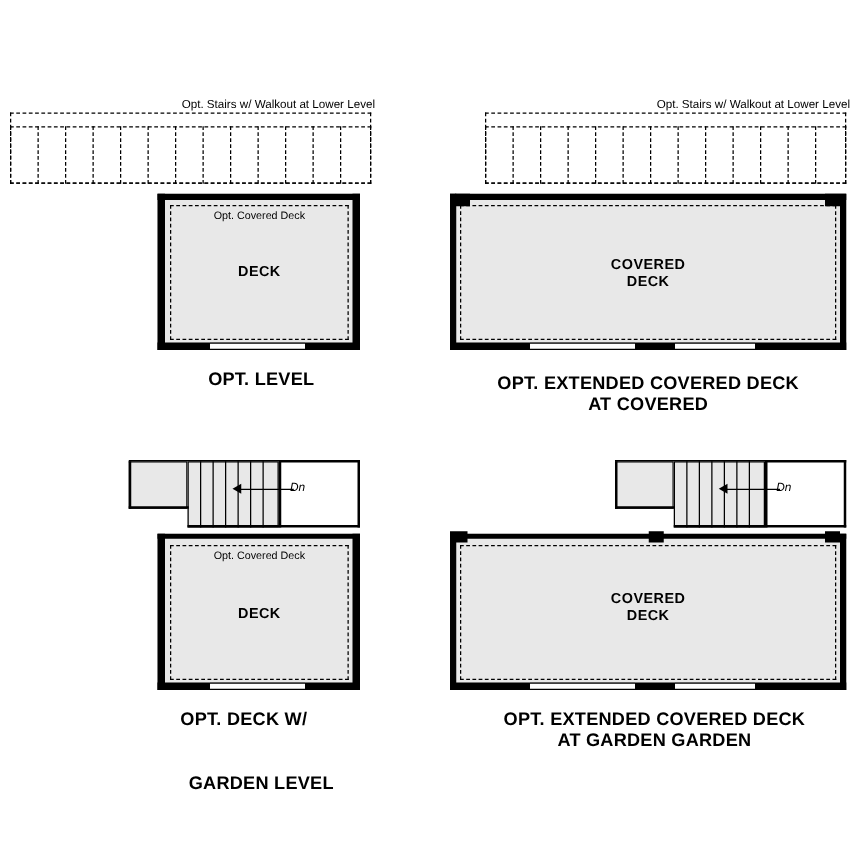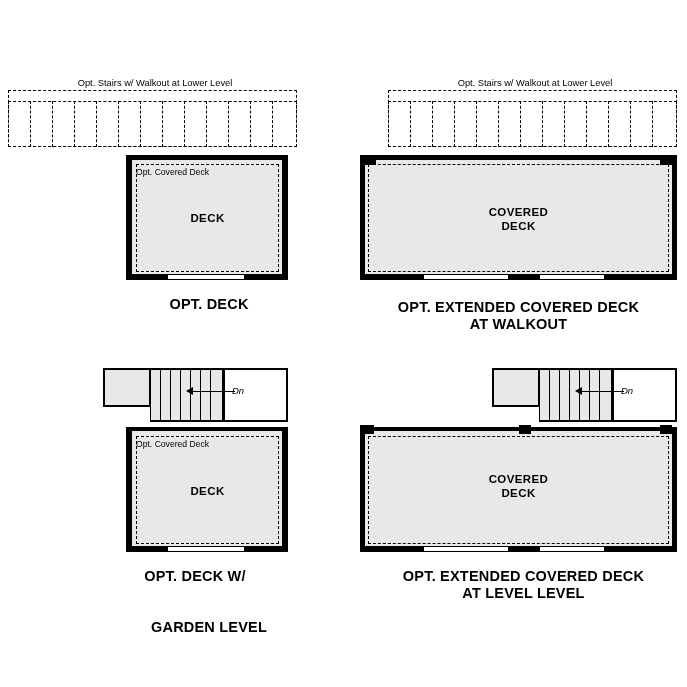--- a/index.html
+++ b/index.html
@@ -29,21 +29,21 @@
     text-align: center;
     font-weight: bold;
     font-size: 14.5px;
     letter-spacing: 0.2px;
     line-height: 1.18;
     color: #000;
   }
   .stairs-note {
     position: absolute;
     font-size: 9.3px;
-    text-align: center;
+    text-align: right;
     color: #000;
     white-space: nowrap;
   }
 
   
   .dash-box {
     position: absolute;
     border: 1px dashed #000;
     box-sizing: border-box;
     background: transparent;
@@ -77,20 +77,21 @@
     font-size: 11.5px;
     font-weight: bold;
     text-align: center;
     letter-spacing: 0.4px;
     line-height: 1.25;
     color: #000;
   }
   .covered-note {
     position: absolute;
     font-size: 8.6px;
+    text-align: center;
     color: #000;
     white-space: nowrap;
   }
   .inner-dash {
     position: absolute;
     border: 1px dashed #000;
     box-sizing: border-box;
   }
   .door-white {
     position: absolute;
@@ -168,21 +169,21 @@
     <div class="wall" style="left:282px; top:155px; width:6px; height:125px;"></div>
     <div class="wall" style="left:126px; top:274px; width:162px; height:6px;"></div>
 
     <div class="door-white" style="left:168px; top:274px; width:76px; height:6px;"></div>
 
     <div class="inner-dash" style="left:136px; top:164px; width:143px; height:108px;"></div>
     <div class="covered-note" style="left:136px; top:167px; width:143px;">Opt. Covered Deck</div>
 
     <div class="deck-label" style="left:136px; top:211px; width:143px;">DECK</div>
 
-    <div class="caption" style="left:104px; top:296px; width:210px;">OPT. DECK</div>
+    <div class="caption" style="left:104px; top:296px; width:210px;">OPT. LEVEL</div>
   </div>
 
   <div class="plan">
 
     <div class="stairs-note" style="left:390px; top:78px; width:290px;">Opt. Stairs w/ Walkout at Lower Level</div>
 
     <div class="dash-box" style="left:388px; top:90px; width:289px; height:57px;"></div>
     <div class="dash-box" style="left:388px; top:101px; width:289px; height:46px;"></div>
     <div class="dash-v" style="left:410px; top:101px; height:46px;"></div>
     <div class="dash-v" style="left:432px; top:101px; height:46px;"></div>
@@ -207,21 +208,21 @@
 
     <div class="post" style="left:364px; top:155px; width:12px; height:10px;"></div>
     <div class="post" style="left:660px; top:155px; width:12px; height:10px;"></div>
 
     <div class="inner-dash" style="left:368px; top:164px; width:301px; height:108px;"></div>
 
     <div class="deck-label" style="left:368px; top:205px; width:301px;">COVERED</div>
     <div class="deck-label" style="left:368px; top:219px; width:301px;">DECK</div>
 
     <div class="caption" style="left:360px; top:299px; width:317px;">OPT. EXTENDED COVERED DECK</div>
-    <div class="caption" style="left:360px; top:316px; width:317px;">AT WALKOUT</div>
+    <div class="caption" style="left:360px; top:316px; width:317px;">AT COVERED</div>
   </div>
 
   <div class="plan">
 
     <div class="wall-thin" style="left:103px; top:368px; width:185px; height:2px;"></div>
     <div class="landing" style="left:103px; top:369px; width:47px; height:38px;"></div>
     <div class="stair-box" style="left:150px; top:369px; width:73px; height:53px;"></div>
     <div class="stair-cell" style="left:160px; top:369px; width:1px; height:53px;"></div>
     <div class="stair-cell" style="left:170px; top:369px; width:1px; height:53px;"></div>
     <div class="stair-cell" style="left:180px; top:369px; width:1px; height:53px;"></div>
@@ -288,16 +289,16 @@
     <div class="post" style="left:519px; top:425px; width:12px; height:9px;"></div>
     <div class="post" style="left:660px; top:425px; width:12px; height:9px;"></div>
     <div class="post" style="left:360px; top:425px; width:14px; height:9px;"></div>
 
     <div class="inner-dash" style="left:368px; top:436px; width:301px; height:108px;"></div>
 
     <div class="deck-label" style="left:368px; top:472px; width:301px;">COVERED</div>
     <div class="deck-label" style="left:368px; top:486px; width:301px;">DECK</div>
 
     <div class="caption" style="left:360px; top:568px; width:327px;">OPT. EXTENDED COVERED DECK</div>
-    <div class="caption" style="left:360px; top:585px; width:327px;">AT LEVEL LEVEL</div>
+    <div class="caption" style="left:360px; top:585px; width:327px;">AT GARDEN GARDEN</div>
   </div>
 
 </div>
 
 </body></html>

